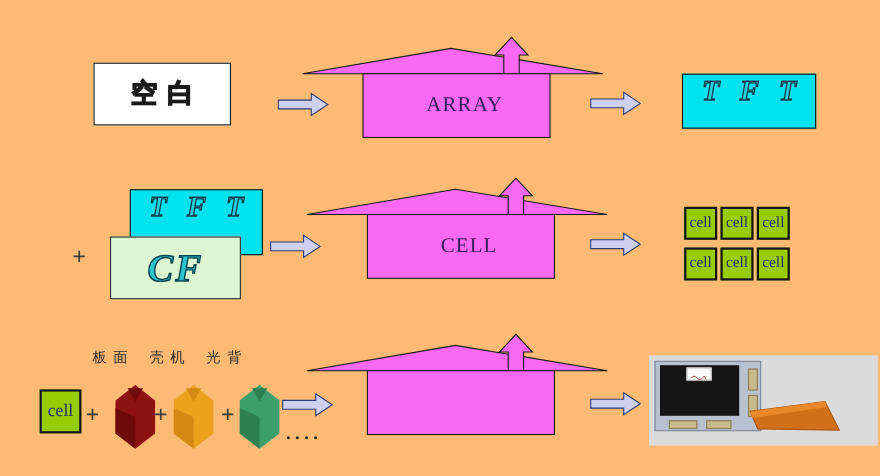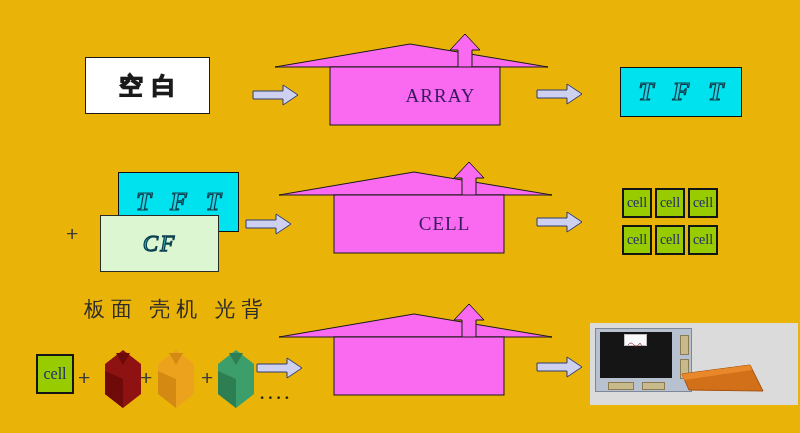--- a/index.html
+++ b/index.html
@@ -1,50 +1,50 @@
 <!DOCTYPE html>
 <html><head>
 <meta charset="utf-8">
 <style>
   html,body{margin:0;padding:0;background:#fff;}
-  .canvas{position:relative;width:800px;height:433px;background:#eab308;overflow:hidden;
+  .canvas{position:relative;width:800px;height:433px;background:#fdba74;overflow:hidden;
           font-family:"Liberation Serif",serif;}
   .abs{position:absolute;}
 
   
   .glass-box{left:85px;top:57px;width:123px;height:55px;border:1px solid #1a1a1a;background:#fff;
              display:flex;flex-direction:column;align-items:center;justify-content:center;}
   .glass-line{font-size:24px;font-weight:bold;letter-spacing:9px;line-height:26px;color:#ffffff;
               -webkit-text-stroke:1.2px #1a1a1a;text-shadow:0 0 1px #1a1a1a;text-indent:9px;}
 
   
   .factory{width:278px;height:100px;}
-  .factory-label{position:absolute;left:76px;top:37px;width:185px;height:58px;
+  .factory-label{position:absolute;left:58px;top:37px;width:185px;height:58px;
                  display:flex;align-items:center;justify-content:center;
                  font-size:19px;letter-spacing:1px;color:#3A1A5E;font-family:Liberation Serif, serif;}
 
   
-  .tft-box{background:#00E3EF;border:1px solid #101010;display:flex;align-items:center;justify-content:center;}
+  .tft-box{background:#00E3EF;border:1px solid #101010;display:flex;align-items:flex-start;justify-content:center;}
   .tft-text{font-style:italic;font-weight:bold;font-size:26px;letter-spacing:6px;color:#27CEDC;
             -webkit-text-stroke:1.2px #0b4150;text-indent:6px;}
   .cf-box{background:#DDF6D2;border:1px solid #2a2a2a;display:flex;align-items:center;justify-content:center;}
-  .cf-text{font-style:italic;font-weight:normal;font-size:23px;letter-spacing:2px;color:#2BC4CF;
+  .cf-text{font-style:italic;font-weight:bold;font-size:35px;letter-spacing:2px;color:#2BC4CF;
            -webkit-text-stroke:1.3px #0b4150;}
 
   
   .cell-grid{left:622px;top:188px;width:102px;height:70px;display:flex;flex-wrap:wrap;gap:3px;}
   .cell-sq{width:30px;height:30px;box-sizing:border-box;border:2px solid #141414;background:#99CC00;
            display:flex;align-items:center;justify-content:center;font-size:14px;color:#1e2a6e;}
   .cell-single{left:36px;top:354px;width:38px;height:40px;box-sizing:border-box;border:2px solid #141414;
                background:#99CC00;display:flex;align-items:center;justify-content:center;
                font-size:16px;color:#1e2a6e;}
 
   .plus{color:#3a3a3a;font-size:21px;font-family:"Liberation Sans",sans-serif;}
-  .annotation{left:84px;top:295px;font-size:21px;letter-spacing:6px;color:#2b2b2b;
-              font-family:Liberation Serif, serif;}
+  .annotation{left:84px;top:316px;font-size:13px;letter-spacing:6px;color:#2b2b2b;
+              font-family:Liberation Mono, monospace;}
   .ellipsis{left:260px;top:384px;font-size:17px;font-weight:bold;letter-spacing:4px;color:#222;}
 
   
   .photo{left:590px;top:323px;width:208px;height:82px;background:#DBDBDB;}
   .mod-frame{position:absolute;left:5px;top:5px;width:97px;height:64px;background:#B7C1CF;
              border:1px solid #7d8798;box-sizing:border-box;}
   .mod-screen{position:absolute;left:4px;top:3px;width:72px;height:46px;background:#151515;}
   .mod-label{position:absolute;left:28px;top:5px;width:23px;height:12px;background:#fafafa;
              border:1px solid #bfbfbf;box-sizing:border-box;}
   .pad{position:absolute;background:#C9BA8C;border:1px solid #8a7b55;box-sizing:border-box;}

